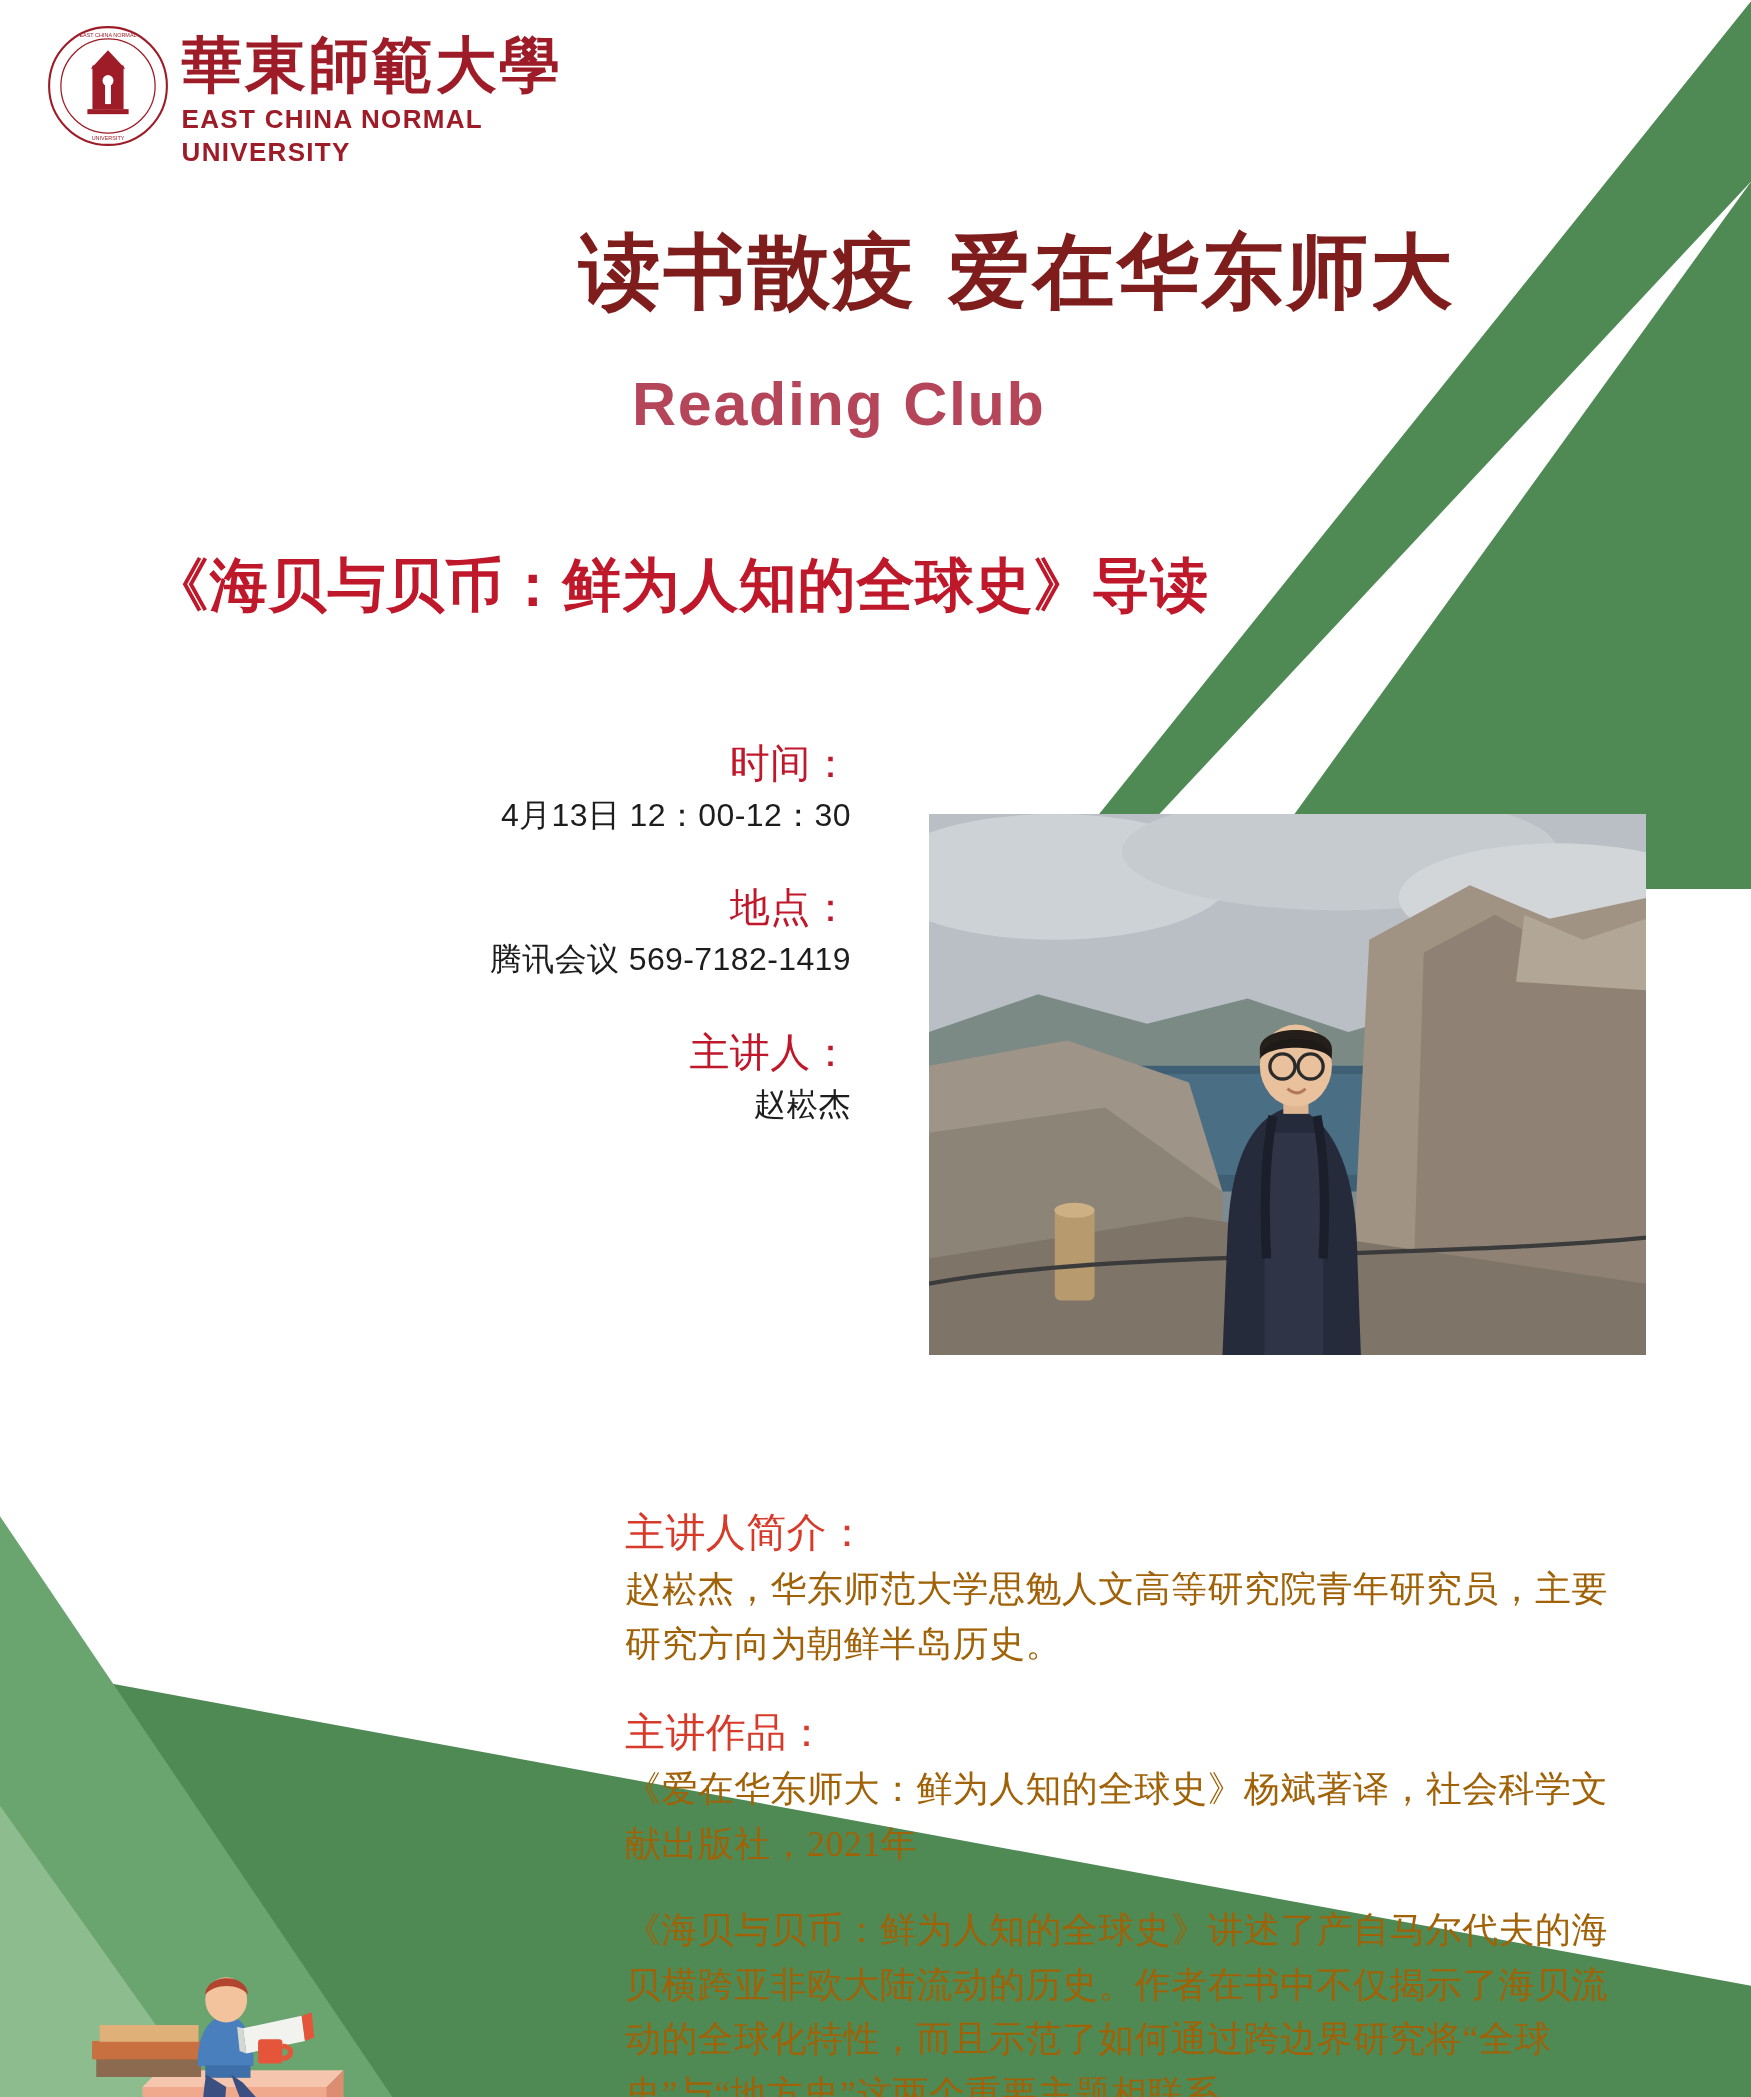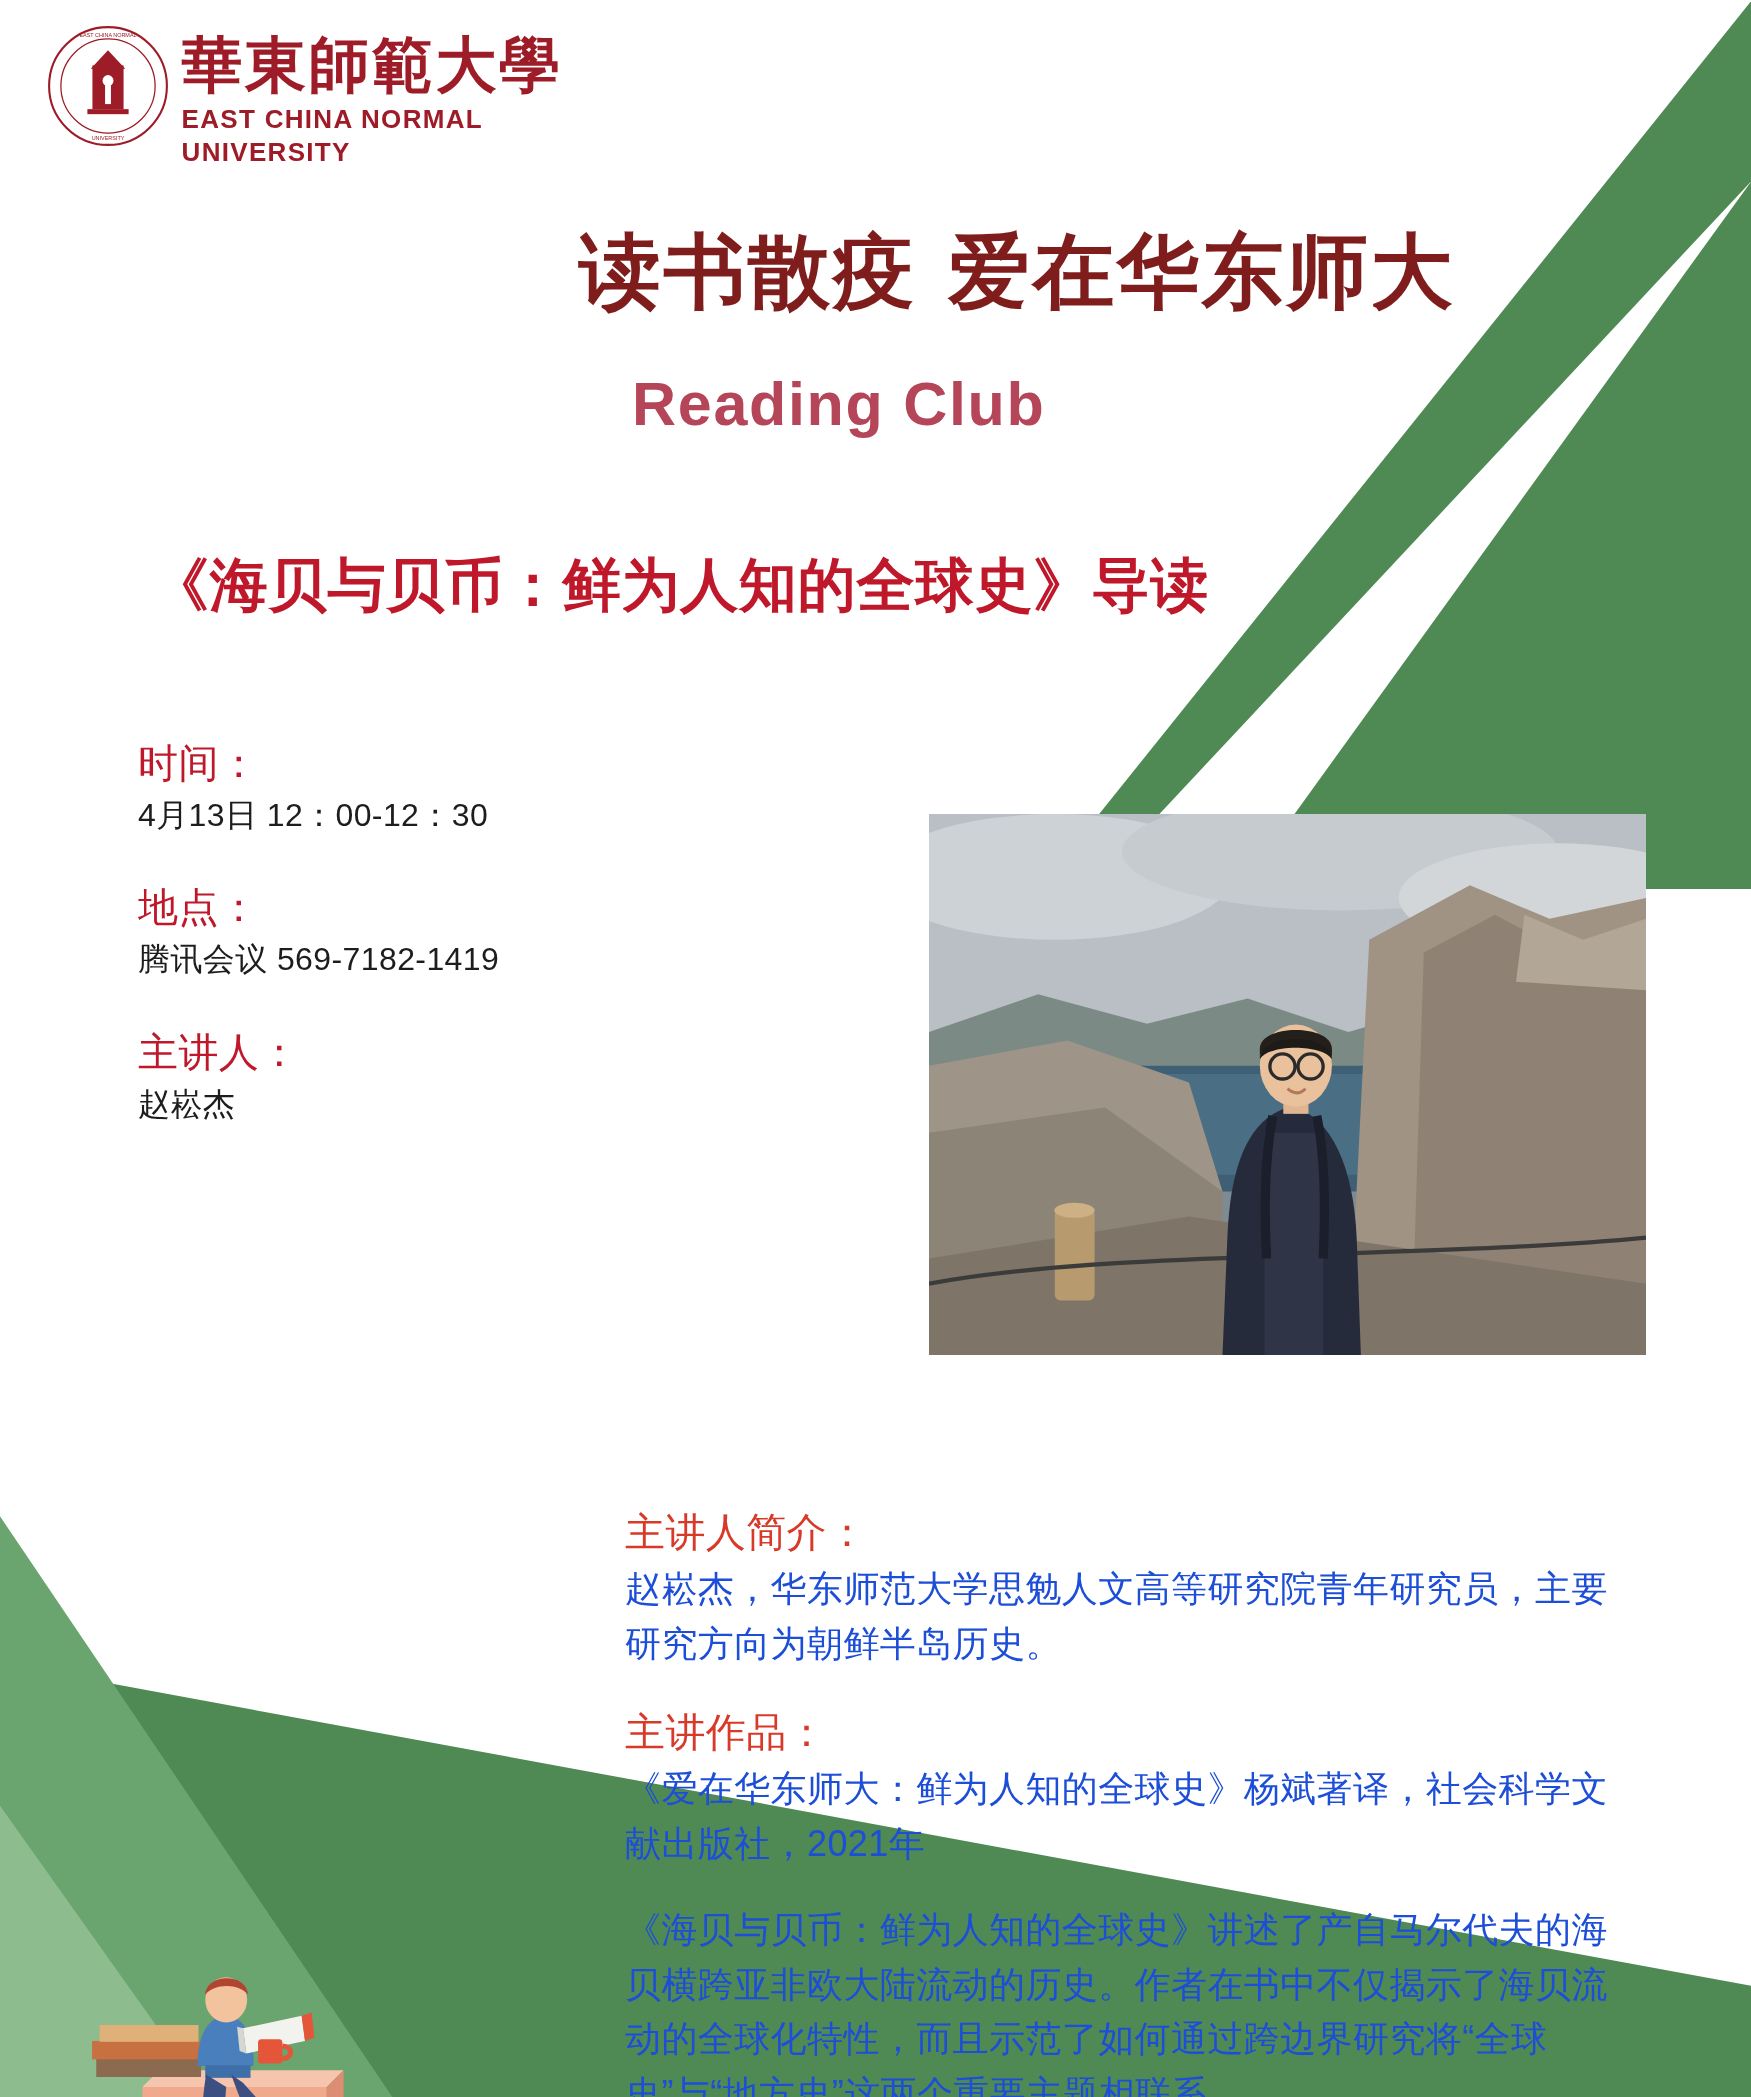--- a/index.html
+++ b/index.html
@@ -103,20 +103,21 @@
     white-space: nowrap;
     font-family: Liberation Mono, monospace;
   }
 
   
   #info-block {
     position: absolute;
     left: 138px;
     top: 734px;
     width: 713px;
+    text-align: right;
   }
   .info-group {
     margin-bottom: 40px;
   }
   .info-label {
     font-size: 40px;
     color: #c0182b;
     line-height: 1.45;
     letter-spacing: 0.4px;
   }
@@ -151,23 +152,24 @@
     width: 1015px;
   }
   .desc-heading {
     font-size: 40px;
     color: #d83a2a;
     line-height: 1.5;
     letter-spacing: 0.4px;
   }
   .desc-body {
     font-size: 36px;
-    color: #1d4ed8;
+    color: #a16207;
     line-height: 1.52;
     letter-spacing: 0.4px;
+    font-family: Liberation Serif, serif;
   }
   .desc-space {
     height: 31px;
   }
 
   
   #illustration {
     position: absolute;
     left: 25px;
     bottom: 50px;

